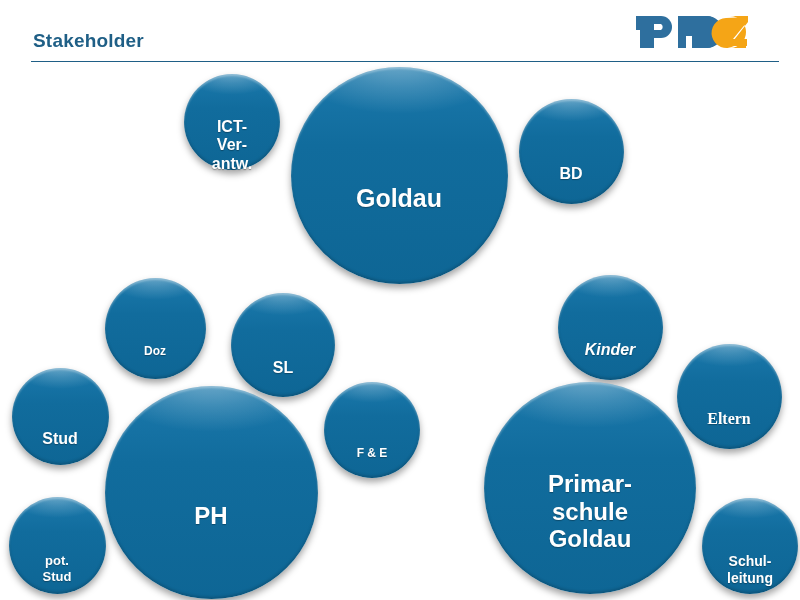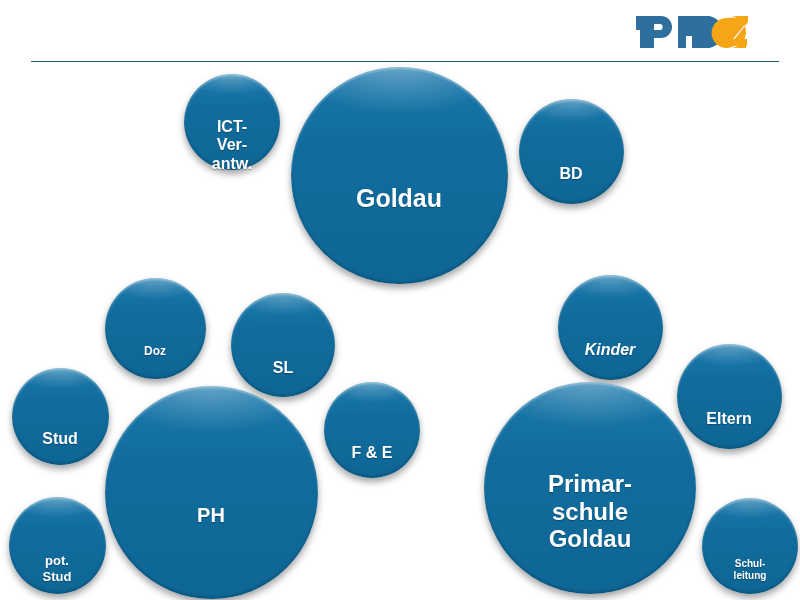--- a/index.html
+++ b/index.html
@@ -81,20 +81,21 @@
     padding: 0 6px;
     white-space: pre-line;
     margin-top: 47px;
   }
 </style>
 </head>
 <body>
 
 <div id="slide">
 
+  <div id="slide-title">Stakeholder</div>
 
   <div id="title-rule"></div>
 
   <div id="logo">
     <svg viewBox="0 0 126 48" width="126" height="48" aria-hidden="true">
 
       <path d="M4 8 H6 V40 H20 V28 H26 A11 11 0 0 0 26 8 Z
                M20 16 H26 A4 4 0 0 1 26 22 H20 Z" fill="#2E6F9E"></path>
       <path d="M2 8 H20 V40 H6 V22 H2 Z" fill="#2E6F9E"></path>
       <path d="M20 8 H27 A11 11 0 0 1 27 30 H20 Z" fill="#2E6F9E"></path>
@@ -126,40 +127,40 @@
       </div>
       <div class="bubble" style="left: 104.5px; top: 277.5px; width: 101px; height: 101px; font-size: 12px;">
         <span class="lbl">Doz</span>
       </div>
       <div class="bubble" style="left: 231px; top: 293px; width: 104px; height: 104px; font-size: 16px;">
         <span class="lbl">SL</span>
       </div>
       <div class="bubble" style="left: 11.5px; top: 367.5px; width: 97px; height: 97px; font-size: 16px;">
         <span class="lbl">Stud</span>
       </div>
-      <div class="bubble" style="left: 324px; top: 382px; width: 96px; height: 96px; font-size: 16px;">
+      <div class="bubble" style="left: 324px; top: 382px; width: 96px; height: 96px; font-size: 12px;">
         <span class="lbl">F &amp; E</span>
       </div>
-      <div class="bubble" style="left: 104.5px; top: 385.5px; width: 213px; height: 213px; font-size: 20px;">
+      <div class="bubble" style="left: 104.5px; top: 385.5px; width: 213px; height: 213px; font-size: 24px;">
         <span class="lbl">PH</span>
       </div>
       <div class="bubble" style="left: 8.5px; top: 496.5px; width: 97px; height: 97px; font-size: 13px;">
         <span class="lbl">pot.
 Stud</span>
       </div>
       <div class="bubble" style="left: 557.5px; top: 274.5px; width: 105px; height: 105px; font-size: 16px; font-style: italic;">
         <span class="lbl">Kinder</span>
       </div>
-      <div class="bubble" style="left: 676.5px; top: 343.5px; width: 105px; height: 105px; font-size: 16px;">
+      <div class="bubble" style="left: 676.5px; top: 343.5px; width: 105px; height: 105px; font-size: 16px; font-family: Liberation Serif, serif;">
         <span class="lbl">Eltern</span>
       </div>
       <div class="bubble" style="left: 484px; top: 382px; width: 212px; height: 212px; font-size: 24px; text-align: center;">
         <span class="lbl">Primar-
 schule
 Goldau</span>
       </div>
-      <div class="bubble" style="left: 702px; top: 498px; width: 96px; height: 96px; font-size: 10px;">
+      <div class="bubble" style="left: 702px; top: 498px; width: 96px; height: 96px; font-size: 14px;">
         <span class="lbl">Schul-
 leitung</span>
       </div>
     </div>
 
 </div>
 
 </body></html>

